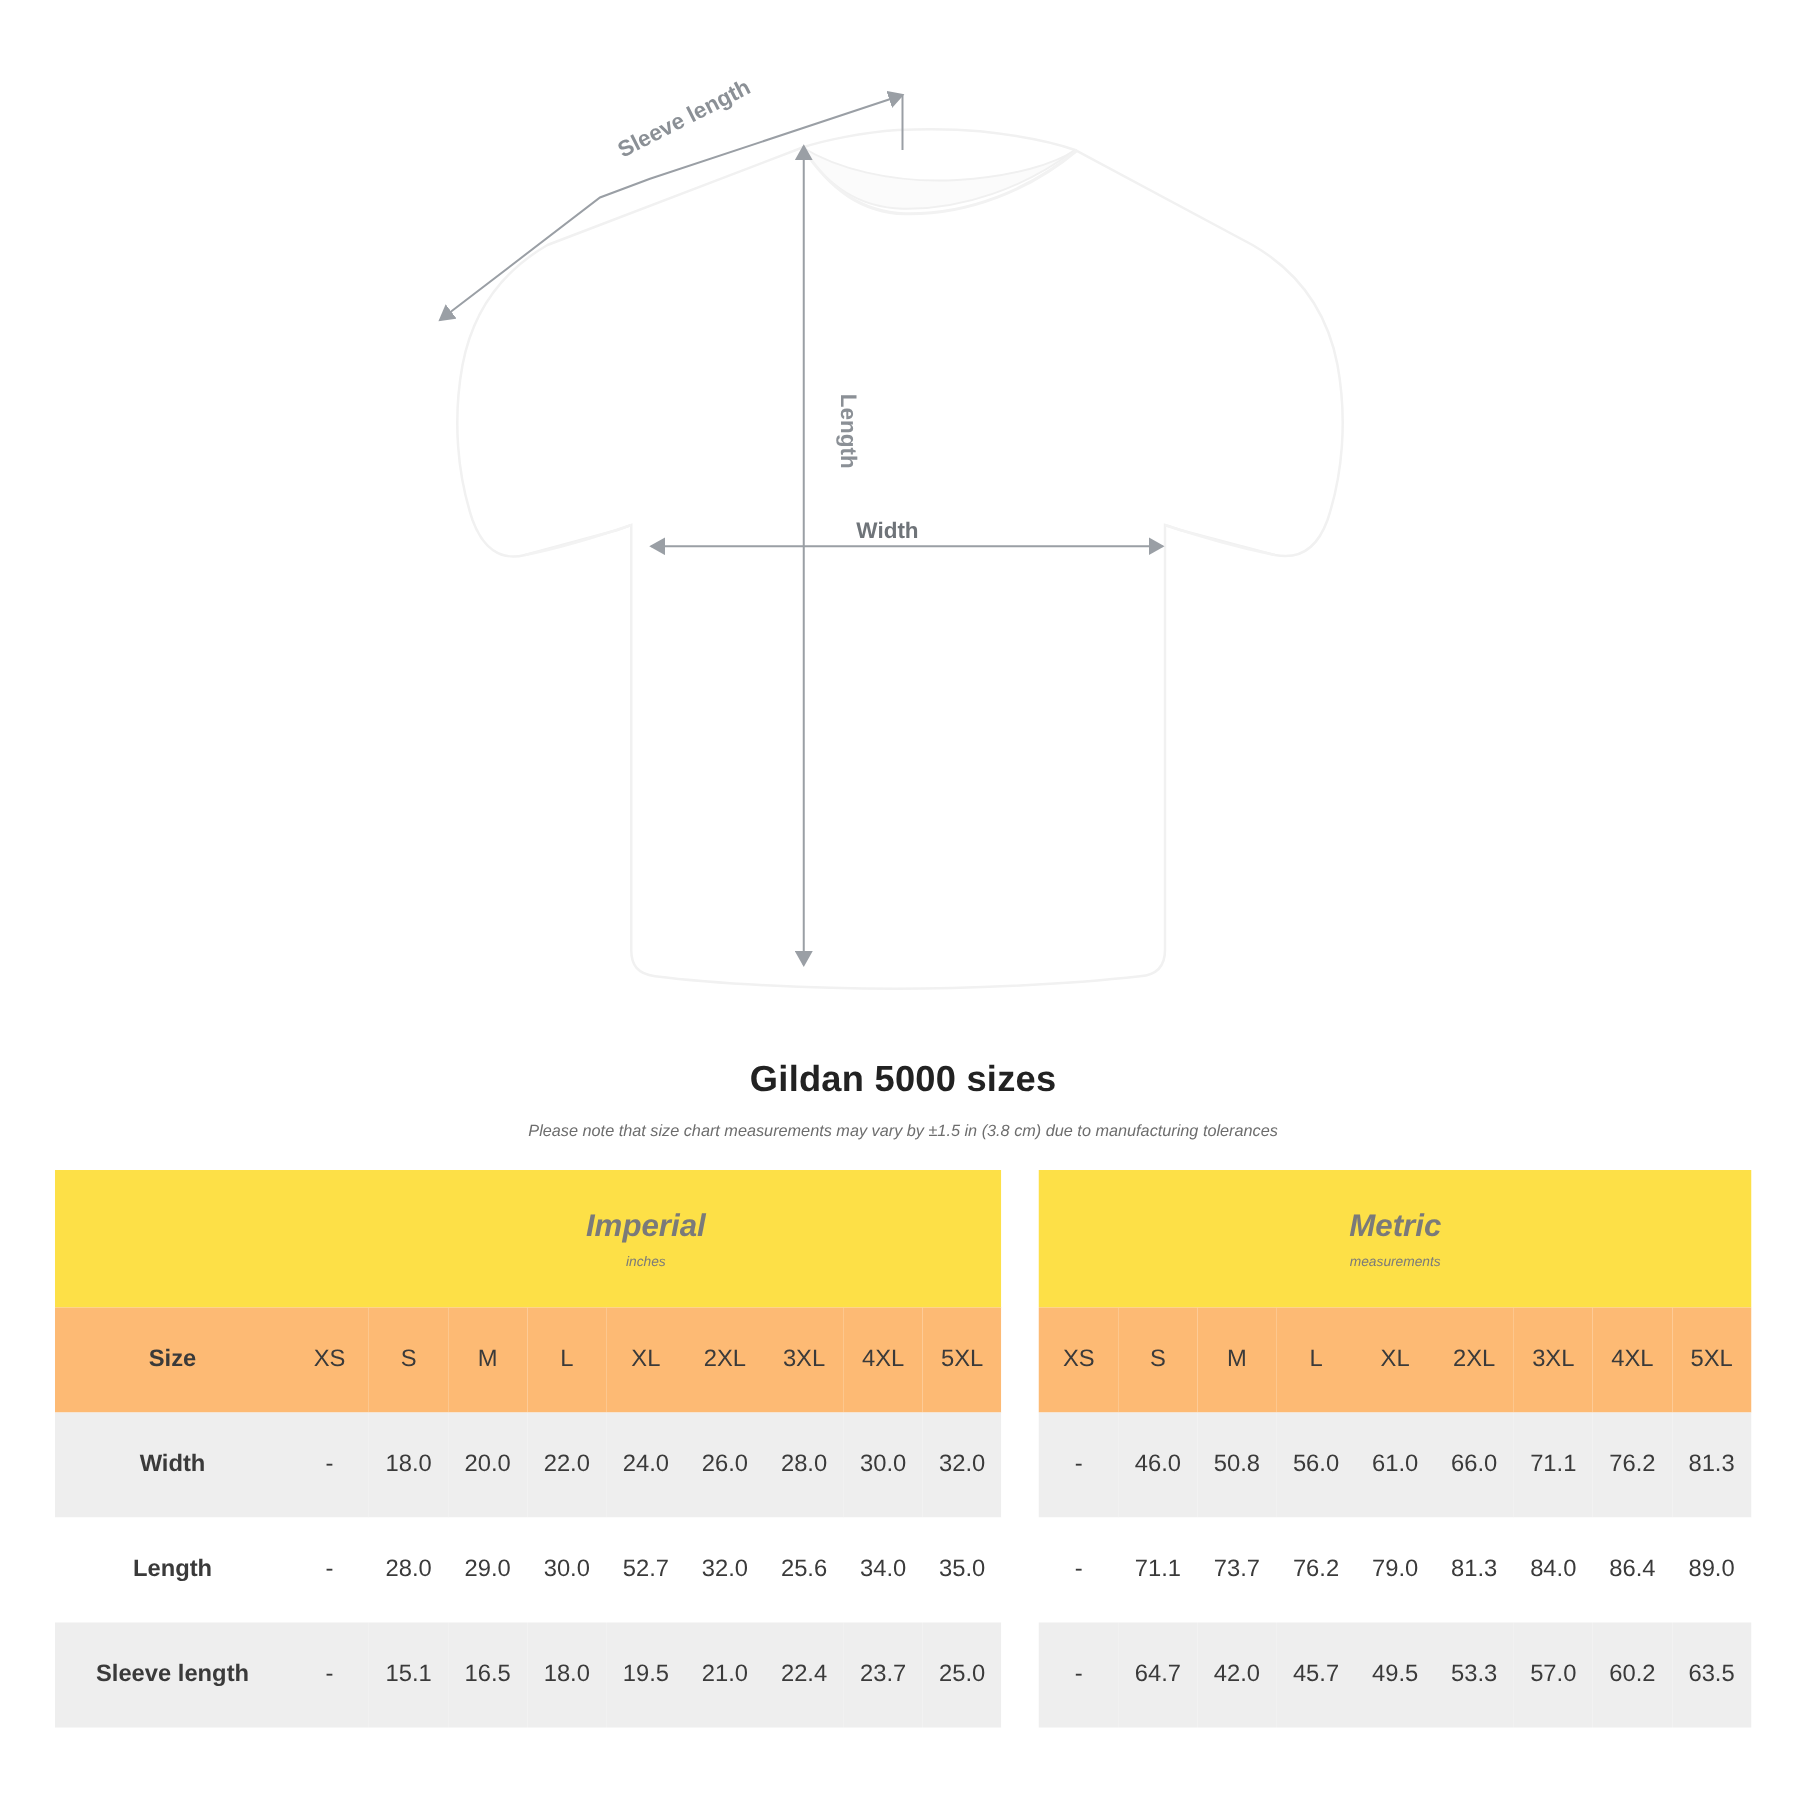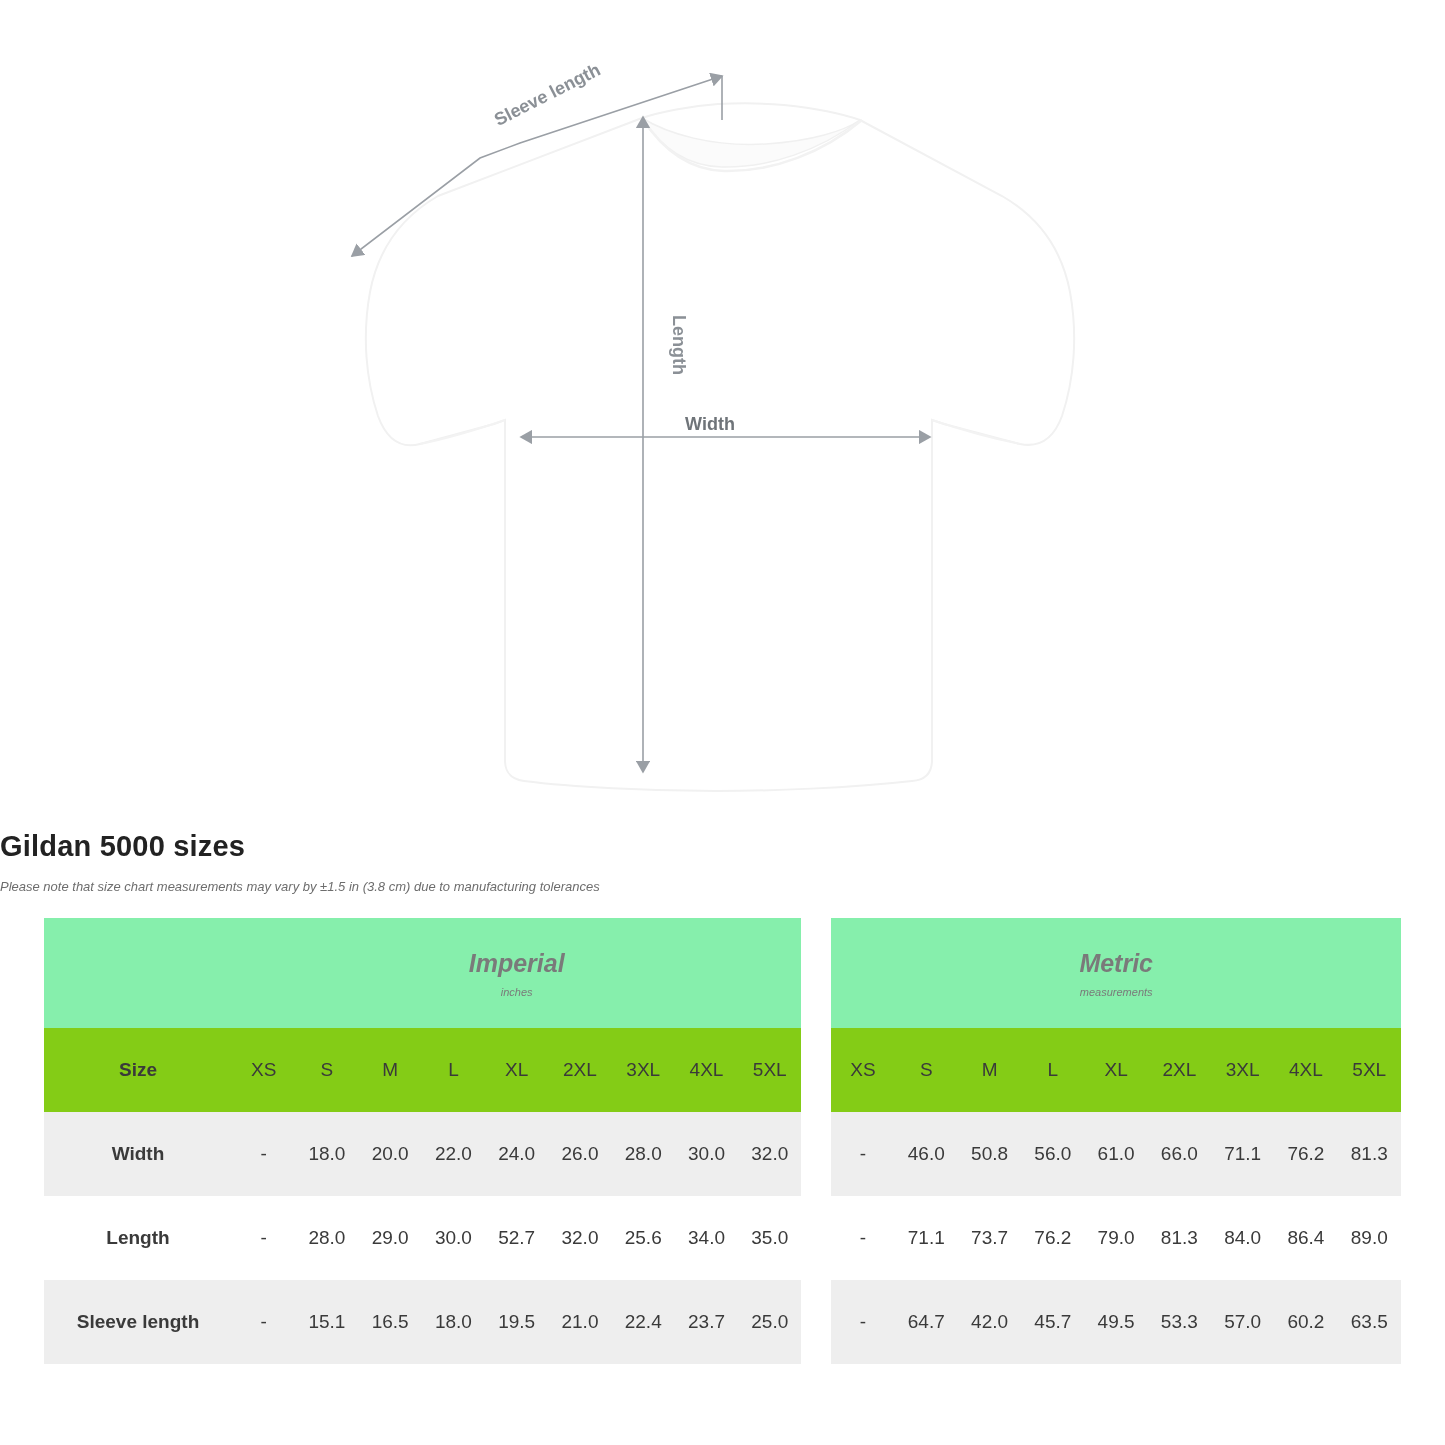--- a/index.html
+++ b/index.html
@@ -28,22 +28,22 @@
     height: 830px;
   }
   .illustration svg {
     position: absolute;
     top: 0;
     left: 0;
   }
 
   
   .title-block {
-    text-align: left;
-    margin-top: 0;
+    text-align: center;
+    margin-top: 18px;
   }
   .chart-title {
     font-size: 29px;
     font-weight: bold;
     color: #222222;
     letter-spacing: 0.2px;
   }
   .chart-note {
     font-size: 13px;
     font-style: italic;
@@ -62,21 +62,21 @@
     table-layout: fixed;
   }
   table.size-chart td,
   table.size-chart th {
     text-align: center;
     vertical-align: middle;
     border: 0;
     padding: 0;
   }
   .unit-row td {
-    background: #86efac;
+    background: #fde047;
     height: 110px;
   }
   .unit-name {
     font-size: 25px;
     font-style: italic;
     font-weight: bold;
     color: #7a7a7a;
   }
   .unit-sub {
     font-size: 11px;
@@ -85,21 +85,21 @@
     margin-top: 8px;
   }
   .gap-col {
     width: 30px;
     background: #ffffff !important;
   }
   .label-col {
     width: 188px;
   }
   .hdr-row td {
-    background: #84cc16;
+    background: #fdba74;
     height: 84px;
     font-size: 19px;
     color: #3a3a3a;
   }
   .hdr-row td.rowlabel {
     font-weight: bold;
     font-size: 19px;
   }
   .data-row td {
     height: 84px;

